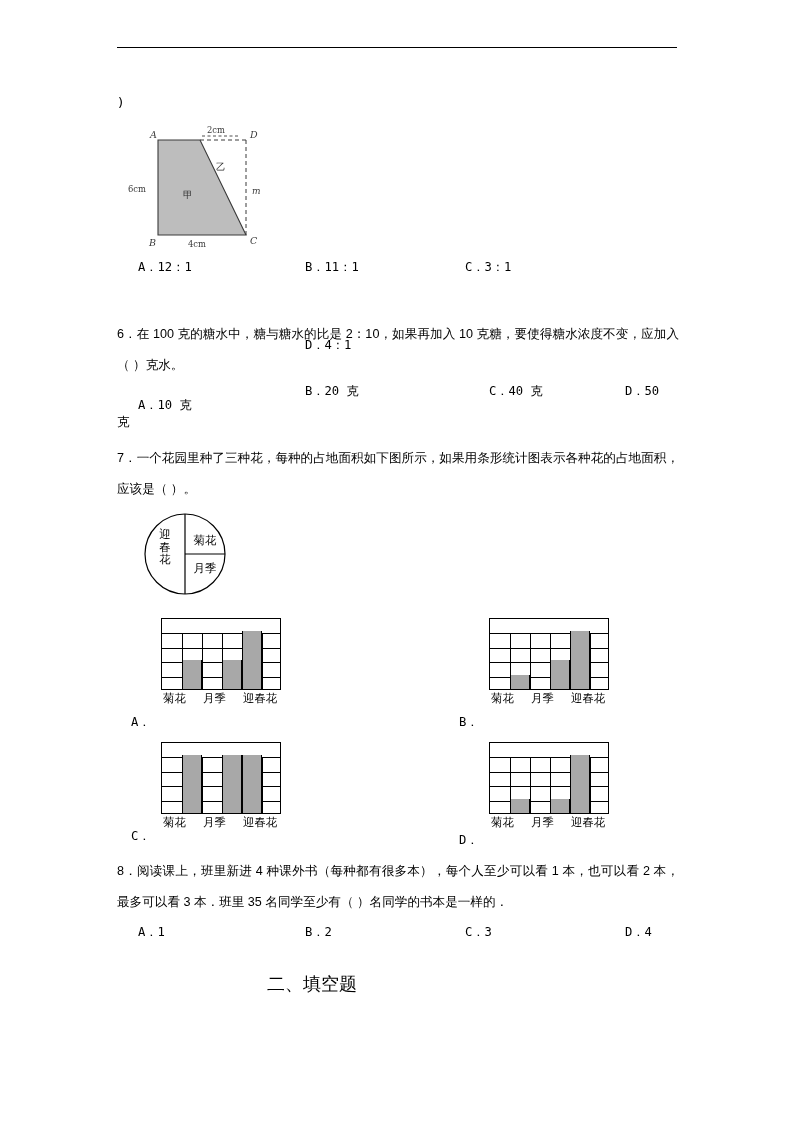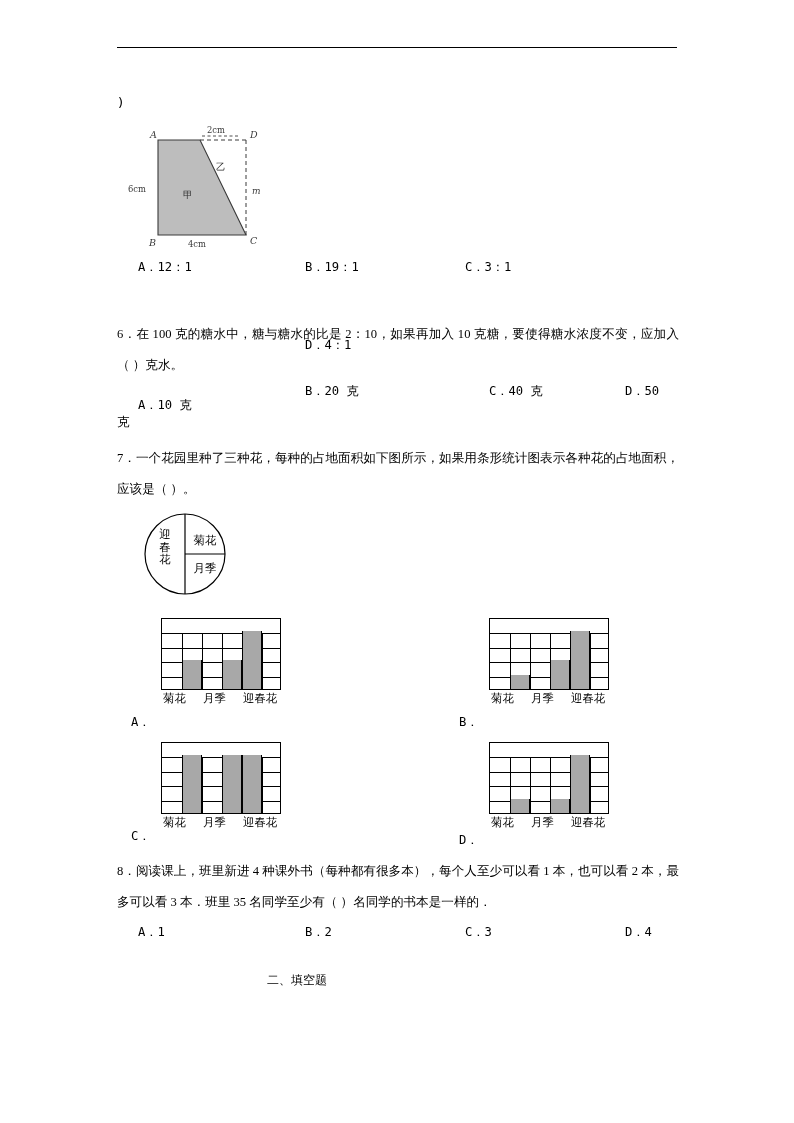--- a/index.html
+++ b/index.html
@@ -72,21 +72,21 @@
   .optrow > span {
     position: absolute;
     white-space: nowrap;
   }
 
   
   .qpara {
     position: absolute;
     left: 117px;
     width: 562px;
-    font-family: Liberation Serif, serif;
+    font-family: Liberation Sans, sans-serif;
     font-size: 12.6px;
     line-height: 30.5px;
     text-align: justify;
     text-justify: inter-ideograph;
   }
 
   
   .pie-wrap {
     position: absolute;
     left: 143px;
@@ -173,21 +173,21 @@
     padding: 0;
   }
   .score-table td.lbl { width: 70px; }
   .score-table td.val { width: 75px; }
 
   .section-head {
     position: absolute;
     left: 267px;
     top: 972px;
     font-family: "DejaVu Sans", "Liberation Sans", sans-serif;
-    font-size: 12px;
+    font-size: 18px;
     white-space: nowrap;
   }
 </style>
 </head>
 <body>
 
 <div class="page">
 
   <div class="top-rule"></div>
 
@@ -214,21 +214,21 @@
       <text x="60" y="125" font-family="DejaVu Serif, serif" font-size="8.4" fill="#3a3a3a">4cm</text>
       <text x="124" y="72" font-family="DejaVu Serif, serif" font-size="9" font-style="italic" fill="#3a3a3a">m</text>
 
       <text x="55" y="76" font-family="DejaVu Sans, sans-serif" font-size="9.5" fill="#2e2e2e">甲</text>
       <text x="88" y="48" font-family="DejaVu Sans, sans-serif" font-size="9.5" fill="#2e2e2e">乙</text>
     </svg>
   </div>
 
   <div class="optrow" style="top:259px;">
     <span class="mono-opt" style="left:138px;text-align:right;">A．12：1</span>
-    <span class="mono-opt" style="left:305px;">B．19：1</span>
+    <span class="mono-opt" style="left:305px;">B．11：1</span>
     <span class="mono-opt" style="left:465px;">C．3：1</span>
   </div>
   <div class="optrow" style="top:289px;margin-top:48px;">
     <span class="mono-opt" style="left:305px;">D．4：1</span>
   </div>
 
   <div class="qpara" style="top:319px;">6．在 100 克的糖水中，糖与糖水的比是 2：10，如果再加入 10 克糖，要使得糖水浓度不变，应加入（      ）克水。</div>
 
   <div class="optrow" style="top:383px;">
     <span class="mono-opt" style="left:138px;margin-top:14px;">A．10 克</span>

